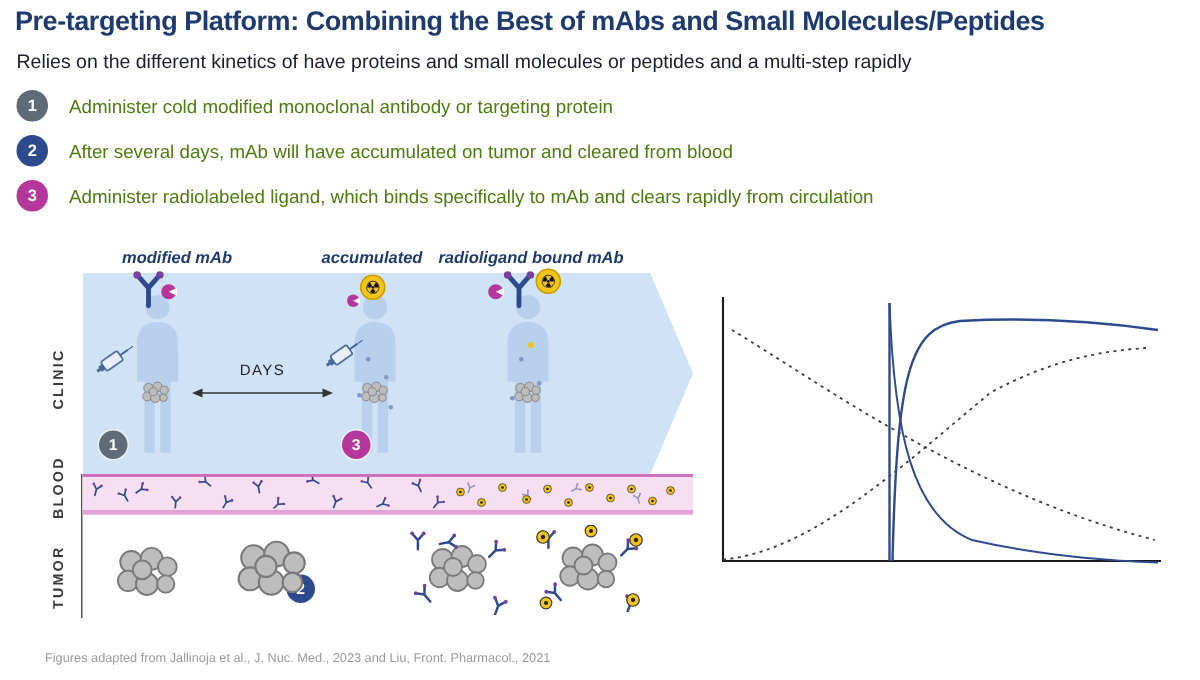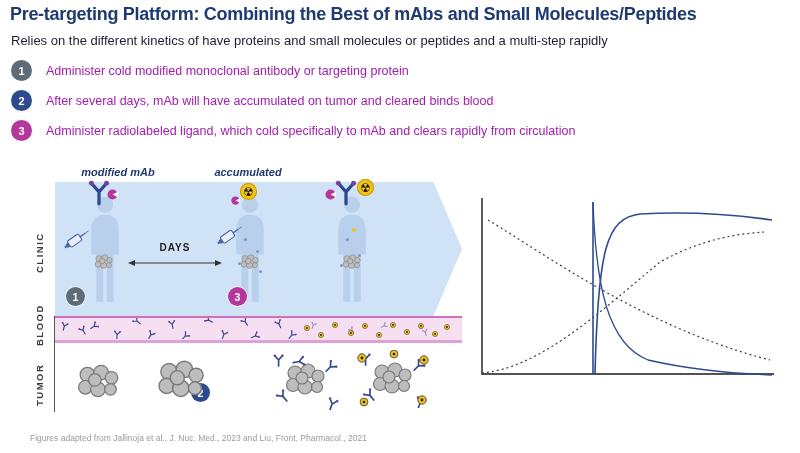--- a/index.html
+++ b/index.html
@@ -15,21 +15,21 @@
   .subtitle{position:absolute;left:11px;top:33px;font-size:13px;color:#1c1d30;}
   .subtitle .it{}
   .steps{position:absolute;left:11px;top:60px;}
   .step-row{display:flex;align-items:center;height:21px;margin-bottom:9px;}
   .dot{
     width:21px;height:21px;border-radius:50%;flex:0 0 21px;
     color:#fff;font-size:11px;font-weight:bold;
     display:flex;align-items:center;justify-content:center;
   }
   .c1{background:#5f6b76}.c2{background:#2e4a8f}.c3{background:#b5379b}
-  .step-text{margin-left:14px;font-size:12.5px;color:#a21caf;}
+  .step-text{margin-left:14px;font-size:12.5px;color:#4d7c0f;}
 
   
   .diagram{position:absolute;left:28px;top:166px;width:440px;height:258px;}
   .collab{position:absolute;top:0;font-size:11px;font-weight:bold;color:#1f3a70;text-align:center;font-style:italic;}
   .arrow{
     position:absolute;left:27px;top:16px;width:407px;height:134px;background:#cfe2f6;
     clip-path:polygon(0 0,93% 0,100% 50%,93% 100%,0 100%);
   }
   .rowlab{
     position:absolute;writing-mode:vertical-rl;transform:rotate(180deg);
@@ -47,21 +47,21 @@
     color:#fff;font-weight:bold;font-size:10.5px;box-shadow:0 0 0 1px rgba(255,255,255,.6);
   }
   .rad{
     position:absolute;display:flex;align-items:center;justify-content:center;
     background:#f2c318;border-radius:50%;color:#111;box-shadow:0 0 0 1px #c79c00 inset;
   }
   .rad-lg{width:17px;height:17px;font-size:12px;}
   .fleck{position:absolute;width:3px;height:3px;border-radius:50%;background:#8296c4;}
   .fleck-y{background:#f2c318;width:4px;height:4px;}
   .days{text-align:center;}
-  .days-label{display:block;font-size:10px;font-weight:bold;color:#222;letter-spacing:1px;margin-bottom:1px;}
+  .days-label{display:block;font-size:10px;font-weight:normal;color:#222;letter-spacing:1px;margin-bottom:1px;}
 
   
   .chart{position:absolute;left:470px;top:192px;width:312px;height:200px;}
 
   .footnote{position:absolute;left:30px;top:433px;font-size:8.5px;color:#9a9a9a;}
 </style>
 </head>
 <body>
 
 <svg width="0" height="0" style="position:absolute" aria-hidden="true">
@@ -106,32 +106,33 @@
 
 <div class="subtitle"><span>Relies on the different kinetics of have proteins and small molecules </span><span class="it">or peptides</span><span> and a multi-step rapidly</span></div>
 
 <div class="steps">
   <div class="step-row">
     <span class="dot c1">1</span>
     <span class="step-text">Administer cold modified monoclonal antibody or targeting protein</span>
   </div>
   <div class="step-row">
     <span class="dot c2">2</span>
-    <span class="step-text">After several days, mAb will have accumulated on tumor and cleared binds blood</span>
+    <span class="step-text">After several days, mAb will have accumulated on tumor and cleared from blood</span>
   </div>
   <div class="step-row">
     <span class="dot c3">3</span>
-    <span class="step-text">Administer radiolabeled ligand, which cold specifically to mAb and clears rapidly from circulation</span>
+    <span class="step-text">Administer radiolabeled ligand, which binds specifically to mAb and clears rapidly from circulation</span>
   </div>
 </div>
 
 <div class="diagram">
 
   <span class="collab" style="left:40px;width:100px;">modified mAb</span>
   <span class="collab" style="left:170px;width:100px;">accumulated</span>
+  <span class="collab" style="left:260px;width:132px;">radioligand bound mAb</span>
 
   <div class="arrow"></div>
 
   <span class="rowlab" style="left:6px;top:52px;height:70px;">CLINIC</span>
   <span class="rowlab" style="left:6px;top:147px;height:33px;">BLOOD</span>
   <span class="rowlab" style="left:6px;top:190px;height:58px;">TUMOR</span>
   <div class="left-rule"></div>
 
   <svg class="abs" style="left:52px;top:30px;" width="50" height="112" viewBox="0 0 40 90">
       <use href="#person-sym"></use>

